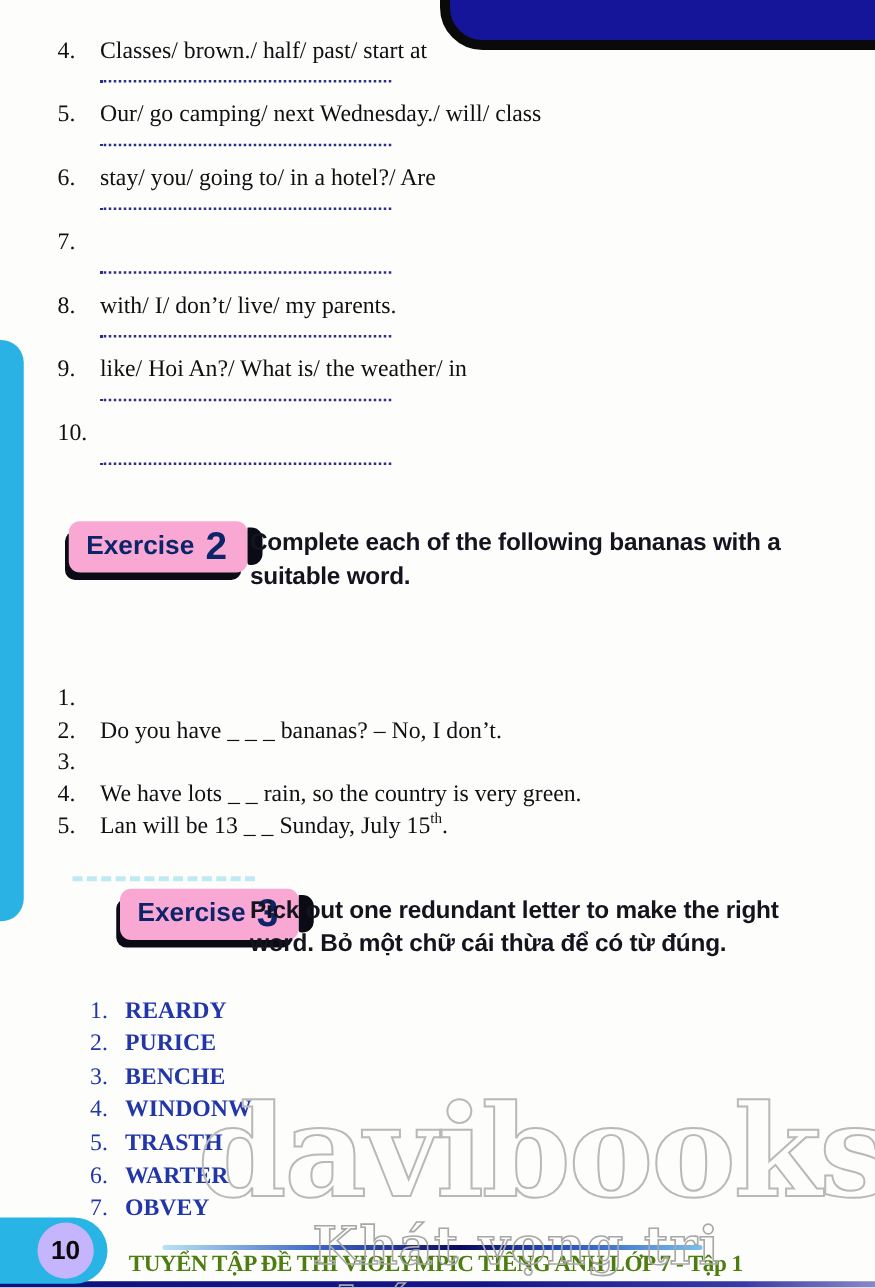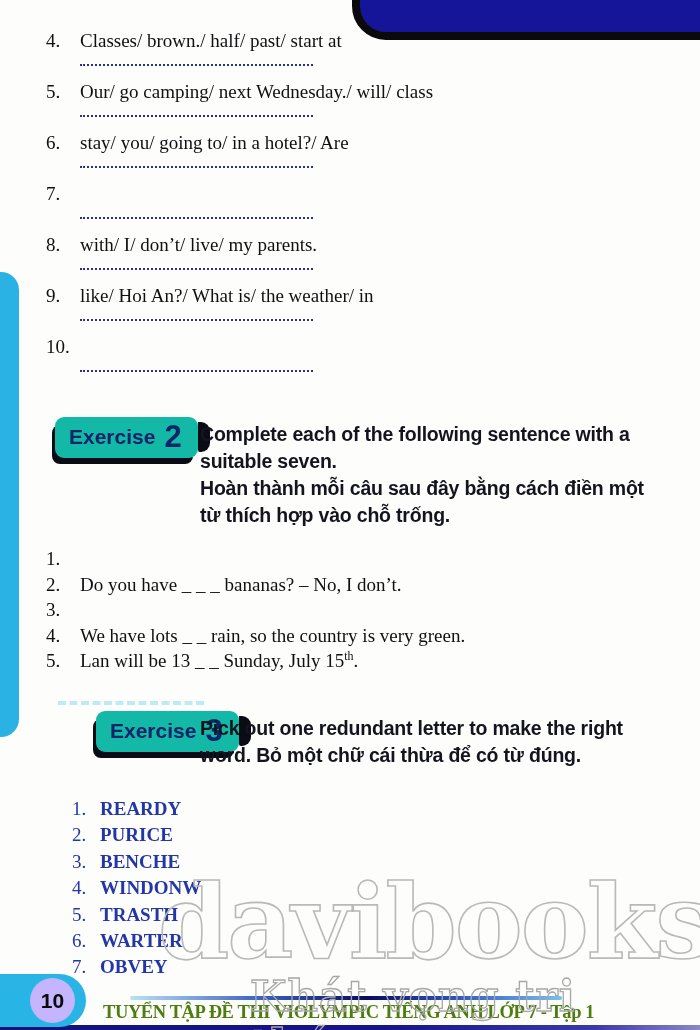--- a/index.html
+++ b/index.html
@@ -17,21 +17,21 @@
        border-top:4px dashed #8edcf0;opacity:.55;}
 
   
   .ex1{position:absolute;left:46px;top:30px;width:600px;}
   .ex1 .row{display:flex;font-size:19px;line-height:21px;}
   .ex1 .num{width:34px;flex:none;}
   .ex1 .dots{width:233px;margin:13px 0 15px 34px;border-bottom:2.5px dotted #2c2c8a;}
 
   
   .ex-header{position:absolute;left:55px;width:600px;}
-  .badge{position:relative;display:inline-block;background:#14b8a6;border-radius:9px;
+  .badge{position:relative;display:inline-block;background:#f9a8d4;border-radius:9px;
        padding:2px 16px 3px 14px;box-shadow:-4px 7px 0 -1px #0b0b16;}
   .badge::after{content:'';position:absolute;right:-12px;top:5px;width:12px;height:30px;
        background:#0b0b16;border-radius:0 9px 9px 2px;}
   .badge-label{font-family:"Liberation Sans",sans-serif;font-weight:bold;font-size:21px;
        color:#0c2468;vertical-align:middle;}
   .badge-num{font-family:"Liberation Sans",sans-serif;font-weight:bold;font-size:31px;
        color:#0c2468;margin-left:9px;vertical-align:middle;}
   .instr{position:absolute;left:145px;top:4px;width:462px;
        font-family:"Liberation Sans",sans-serif;font-weight:bold;font-size:19.5px;
        line-height:27px;color:#14141f;letter-spacing:-0.2px;}
@@ -110,22 +110,21 @@
       <span class="num">10.</span>
     </div>
     <div class="dots"></div>
   </div>
 
 <div class="ex-header" style="top:417px;">
   <div class="badge">
     <span class="badge-label">Exercise</span><span class="badge-num">2</span>
   </div>
   <div class="instr">
-    <span class="en">Complete each of the following sentence with a suitable seven.</span>
-    <div class="vi">Hoàn thành mỗi câu sau đây bằng cách điền một từ thích hợp vào chỗ trống.</div>
+    <span class="en">Complete each of the following bananas with a suitable word.</span>
   </div>
 </div>
 
 <div class="ex2" id="ex2">
     <div class="row">
       <span class="num">1.</span>
     </div>
     <div class="row">
       <span class="num">2.</span>
       <span class="text">Do you have _ _ _ bananas? – No, I don’t.</span>

